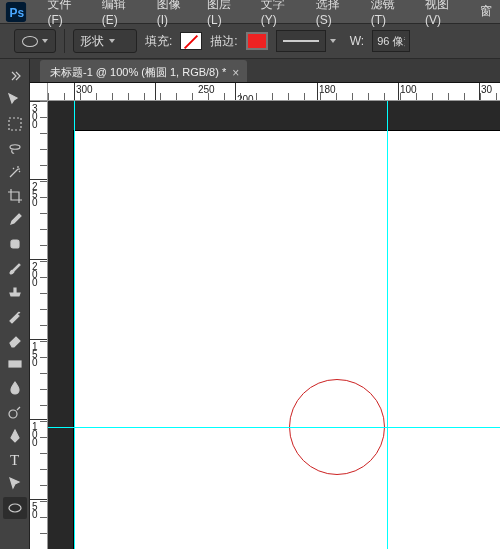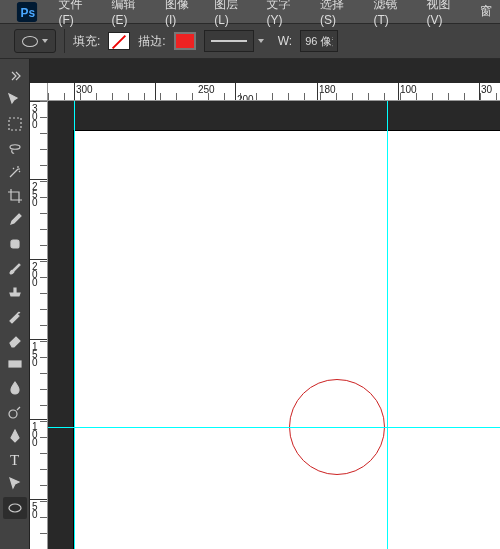--- a/index.html
+++ b/index.html
@@ -9,21 +9,21 @@
     font-family: "Microsoft YaHei", Arial, sans-serif;
     font-size: 12px; color: #ddd;
     overflow: hidden;
     position: relative;
   }
   
   .menubar {
     height: 23px;
     background: #535353;
     display: flex; align-items: center;
-    padding-left: 16px;
+    padding-left: 4px;
   }
   .ps-logo {
     width: 24px; height: 18px;
     display: flex; align-items: center; justify-content: center;
     margin-right: 12px;
   }
   .menu-item {
     padding: 2px 8px;
     color: #ddd;
     font-size: 12px;
@@ -254,20 +254,24 @@
   <div class="menu-item">视图(V)</div>
   <div class="menu-item">窗</div>
 </div>
 
 <div class="options">
   <div class="tool-preset">
     <div class="ellipse-icon"></div>
     <div class="chev"></div>
   </div>
   <div class="vdiv"></div>
+  <div class="dropdown" style="width:64px">
+    <span>形状</span>
+    <div class="chev"></div>
+  </div>
   <span class="label">填充:</span>
   <span class="swatch swatch-none"></span>
   <span class="label">描边:</span>
   <span class="swatch swatch-red"></span>
   <div class="stroke-style">
     <div class="stroke-line"></div>
   </div>
   <div class="chev" style="margin-left:-4px"></div>
   <span class="w-label">W:</span>
   <input class="w-input" value="96 像素" style="">
@@ -367,20 +371,26 @@
         </svg>
       </div>
     <div class="tool active">
         <svg viewBox="0 0 16 16">
           <ellipse cx="8" cy="8" rx="6" ry="4"></ellipse>
         </svg>
       </div>
   </div>
 
   <div class="main">
+    <div class="tabbar">
+      <div class="tab">
+        <span>未标题-1 @ 100% (椭圆 1, RGB/8) *</span>
+        <span class="tab-close">×</span>
+      </div>
+    </div>
 
     <div class="ruler-corner"></div>
     <div class="ruler-h" id="ruler-h">
         <div class="tick-major" style="left: 26px;"></div>
         <div class="rlabel" style="left: 28px; top: 1px;">300</div>
         <div class="tick-major" style="left: 107px;"></div>
         <div class="rlabel" style="left: 109px; top: 1px; padding-left: 41px;">250</div>
         <div class="tick-major" style="left: 187px;"></div>
         <div class="rlabel" style="left: 189px; top: 11px;">200</div>
         <div class="tick-major" style="left: 269px;"></div>

